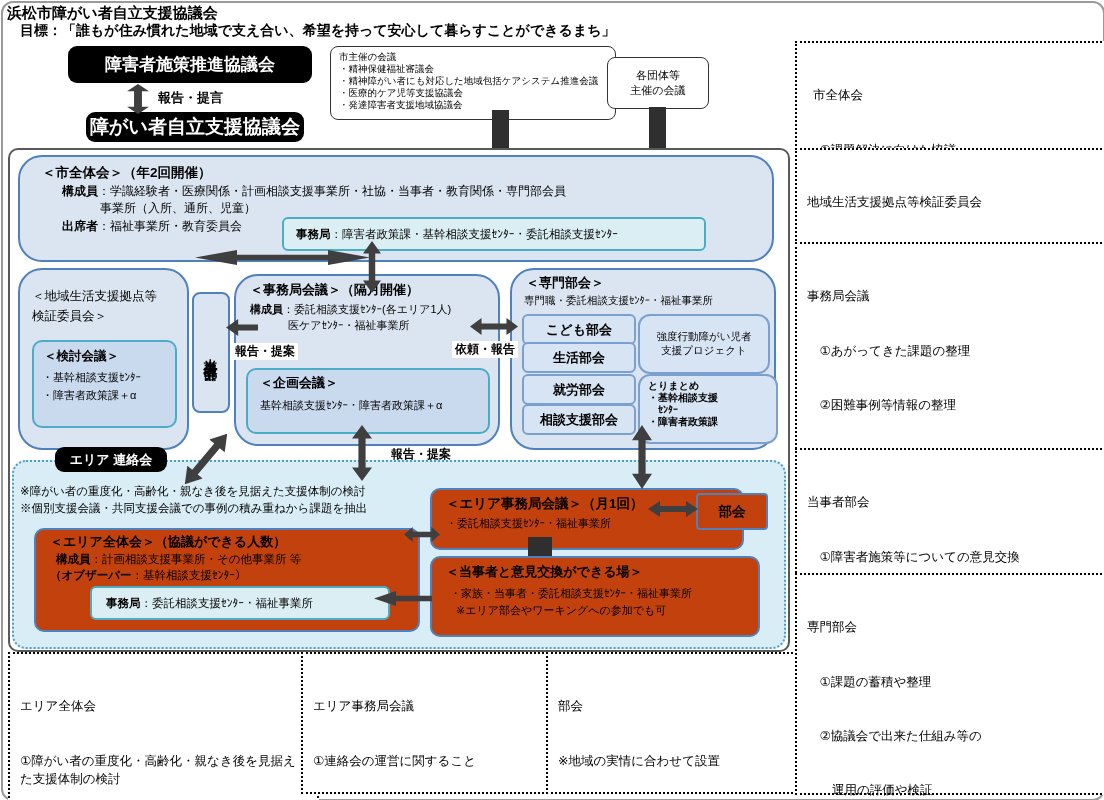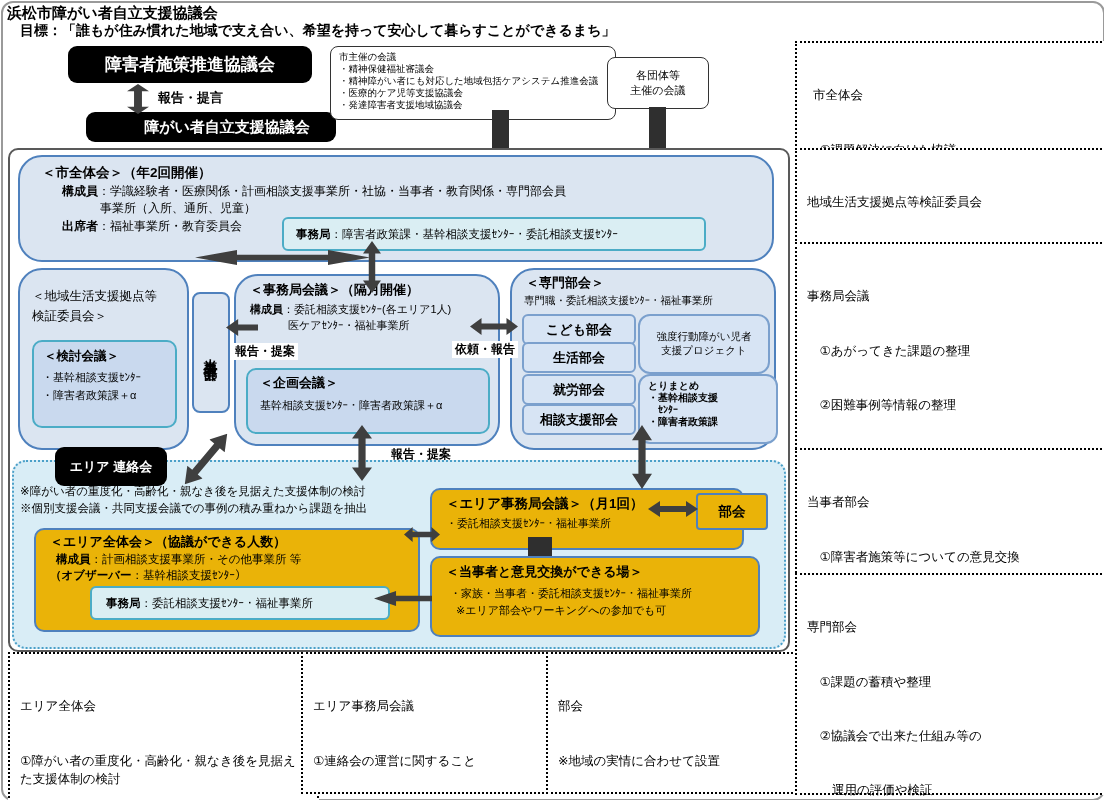--- a/index.html
+++ b/index.html
@@ -4,21 +4,21 @@
 <style>
   html,body{margin:0;padding:0;background:#fff;}
   body{width:1104px;height:800px;position:relative;overflow:hidden;
        font-family:"Liberation Sans","DejaVu Sans",sans-serif;color:#000;}
   .frame{position:absolute;left:1px;top:1px;width:1100px;height:796px;
          border:2px solid #9a9a9a;border-radius:12px;}
   .abs{position:absolute;}
   .txt{position:absolute;white-space:pre-wrap;line-height:1.3;}
   .b{font-weight:bold;}
   .box-blue{position:absolute;background:#dbe5f1;border:2px solid #4f81bd;border-radius:24px;}
-  .box-blue2{position:absolute;background:#eab308;border:2.5px solid #4f81bd;border-radius:10px;}
+  .box-blue2{position:absolute;background:#c2410c;border:2.5px solid #4f81bd;border-radius:10px;}
   .box-teal{position:absolute;background:#c9d9ee;border:2px solid #4bacc6;border-radius:10px;}
   .box-cyan{position:absolute;background:#daeef3;border:2px solid #4bacc6;border-radius:6px;}
   .box-sub{position:absolute;background:#d7e4f4;border:2px solid #7ba0cd;border-radius:6px;
            display:flex;align-items:center;justify-content:center;font-weight:bold;font-size:13px;}
   .blackbox{position:absolute;background:#000;color:#fff;border-radius:9px;
             display:flex;align-items:center;justify-content:center;font-weight:bold;}
   .whitebox{position:absolute;background:#fff;border:1.5px solid #333;border-radius:8px;}
   .note{position:absolute;border:2px dotted #000;background:#fff;padding:7px 10px;
         font-size:12.5px;line-height:1.45;white-space:pre-wrap;}
   .note .ln{white-space:pre-wrap;}
@@ -34,21 +34,21 @@
 <body>
 
 <div class="frame"></div>
 
 <div class="txt b" style="left:7px;top:3px;font-size:15px;">浜松市障がい者自立支援協議会</div>
 <div class="txt b" style="left:20px;top:21px;font-size:14px;">目標：「誰もが住み慣れた地域で支え合い、希望を持って安心して暮らすことができるまち」</div>
 
 <div class="blackbox" style="left:68px;top:46px;width:244px;height:37px;font-size:17px;">障害者施策推進協議会</div>
 <div class="arr arr-v" style="left:127px;top:84px;width:22px;height:30px;"></div>
 <div class="flowlabel" style="left:155px;top:89px;font-size:13px;background:transparent;">報告・提言</div>
-<div class="blackbox" style="left:86px;top:112px;width:218px;height:30px;font-size:15px;padding-left:32px;">障がい者自立支援協議会</div>
+<div class="blackbox" style="left:86px;top:112px;width:218px;height:30px;font-size:19px;">障がい者自立支援協議会</div>
 
 <div class="whitebox" style="left:330px;top:46px;width:268px;height:64px;padding:4px 8px;font-size:9.5px;line-height:12px;">
   <div>市主催の会議</div>
   <div>・精神保健福祉審議会</div>
   <div>・精神障がい者にも対応した地域包括ケアシステム推進会議</div>
   <div>・医療的ケア児等支援協議会</div>
   <div>・発達障害者支援地域協議会</div>
 </div>
 <div class="whitebox" style="left:607px;top:57px;width:100px;height:50px;display:flex;flex-direction:column;align-items:center;justify-content:center;font-size:11px;">
   <div>各団体等</div>
@@ -114,21 +114,21 @@
 ・基幹相談支援
 　ｾﾝﾀｰ
 ・障害者政策課</div>
 </div>
 
 <div class="arr arr-v" style="left:352px;top:425px;width:20px;height:56px;"></div>
 <div class="flowlabel" style="left:388px;top:446px;background:transparent;">報告・提案</div>
 <div class="arr arr-v" style="left:632px;top:425px;width:20px;height:64px;"></div>
 <div class="arr arr-v" style="left:196px;top:426px;width:20px;height:66px;transform:rotate(40deg);"></div>
 
-<div class="blackbox" style="left:55px;top:447px;width:112px;height:39px;font-size:13px;z-index:7;">エリア 連絡会</div>
+<div class="blackbox" style="left:55px;top:447px;width:112px;height:25px;font-size:13px;z-index:7;">エリア 連絡会</div>
 
 <div class="abs" style="left:12px;top:460px;width:770px;height:185px;background:#d9edf6;border:2px dotted #4a9fc8;border-radius:14px;"></div>
 <div class="txt" style="left:20px;top:484px;font-size:11.5px;">※障がい者の重度化・高齢化・親なき後を見据えた支援体制の検討</div>
 <div class="txt" style="left:20px;top:502px;font-size:11.5px;font-family:Liberation Mono, monospace;">※個別支援会議・共同支援会議での事例の積み重ねから課題を抽出</div>
 
 <div class="box-blue2" style="left:34px;top:528px;width:382px;height:100px;">
   <div class="txt b" style="left:14px;top:4px;font-size:13px;">＜エリア全体会＞（協議ができる人数）</div>
   <div class="txt" style="left:20px;top:22px;font-size:11.5px;"><span class="b">構成員</span><span>：計画相談支援事業所・その他事業所 等</span></div>
   <div class="txt" style="left:14px;top:38px;font-size:11.5px;"><span class="b">（オブザーバー</span><span>：基幹相談支援ｾﾝﾀｰ）</span></div>
   <div class="box-cyan" style="left:54px;top:56px;width:282px;height:30px;display:flex;align-items:center;padding-left:14px;font-size:11.5px;">

